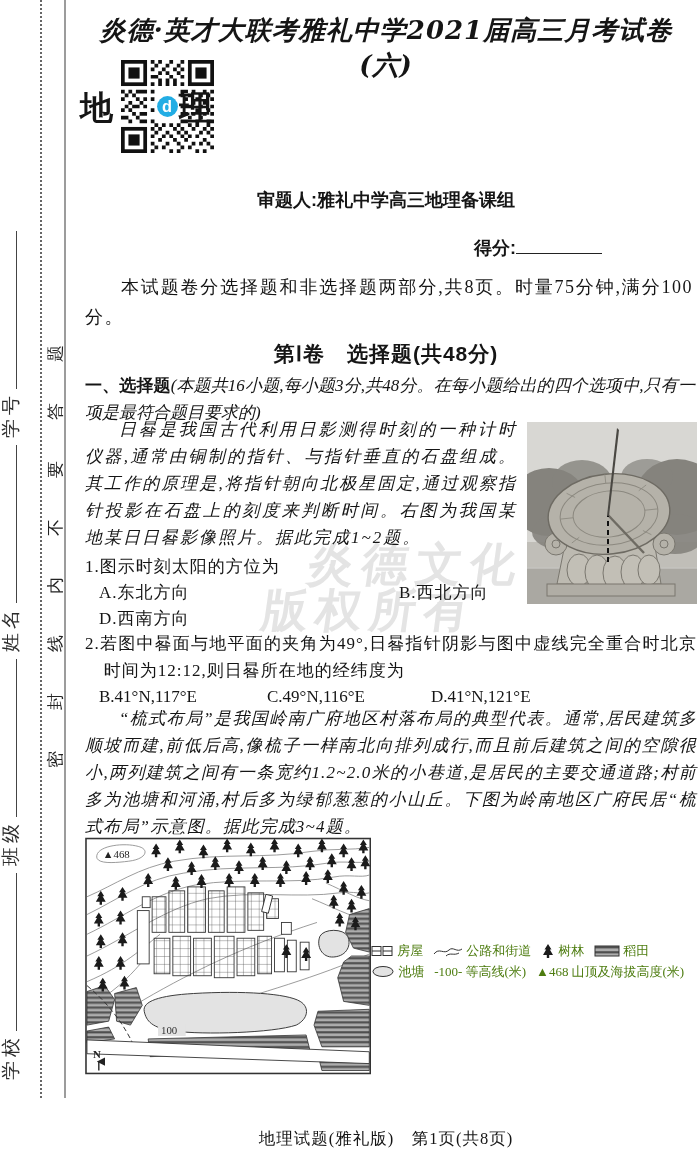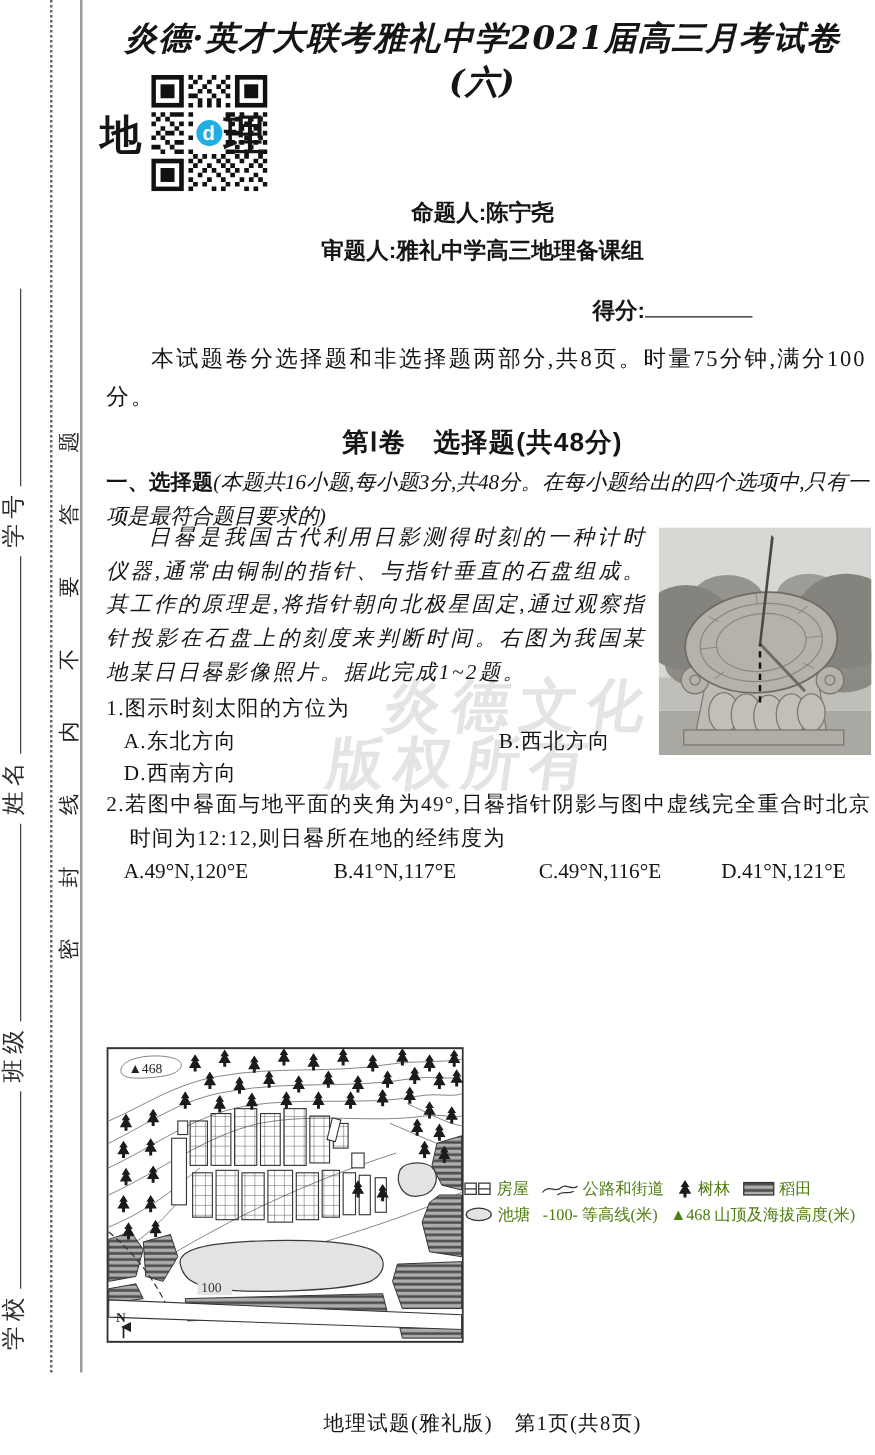--- a/index.html
+++ b/index.html
@@ -89,21 +89,20 @@
         <rect x="20" y="2" width="3" height="3"></rect>
         <rect x="2" y="20" width="3" height="3"></rect>
       <path d="M8 0h1v1h-1zM10 0h1v1h-1zM13 0h1v1h-1zM16 0h1v1h-1zM9 1h1v1h-1zM12 1h1v1h-1zM15 1h1v1h-1zM8 2h1v1h-1zM11 2h1v1h-1zM14 2h1v1h-1zM16 2h1v1h-1zM10 3h1v1h-1zM12 3h1v1h-1zM15 3h1v1h-1zM8 4h2v1h-2zM13 4h1v1h-1zM16 4h1v1h-1zM10 5h1v1h-1zM12 5h1v1h-1zM14 5h1v1h-1zM8 6h1v1h-1zM10 6h1v1h-1zM12 6h1v1h-1zM14 6h1v1h-1zM16 6h1v1h-1zM6 8h1v1h-1zM6 10h1v1h-1zM6 12h1v1h-1zM6 14h1v1h-1zM6 16h1v1h-1zM0 8h1v1h-1zM2 8h1v1h-1zM4 8h2v1h-2zM1 9h1v1h-1zM3 9h1v1h-1zM0 10h1v1h-1zM4 10h1v1h-1zM2 11h1v1h-1zM5 11h1v1h-1zM1 12h1v1h-1zM3 12h2v1h-2zM0 13h1v1h-1zM2 13h1v1h-1zM3 14h1v1h-1zM5 14h1v1h-1zM0 15h2v1h-2zM4 15h1v1h-1zM2 16h1v1h-1zM5 16h1v1h-1zM17 8h1v1h-1zM19 8h1v1h-1zM22 8h1v1h-1zM24 8h1v1h-1zM18 9h1v1h-1zM21 9h1v1h-1zM23 9h1v1h-1zM17 10h1v1h-1zM20 10h1v1h-1zM24 10h1v1h-1zM19 11h1v1h-1zM22 11h1v1h-1zM17 12h2v1h-2zM21 12h1v1h-1zM24 12h1v1h-1zM20 13h1v1h-1zM23 13h1v1h-1zM17 14h1v1h-1zM19 14h1v1h-1zM22 14h1v1h-1zM24 14h1v1h-1zM18 15h1v1h-1zM21 15h1v1h-1zM17 16h1v1h-1zM20 16h1v1h-1zM23 16h2v1h-2zM8 8h1v1h-1zM16 8h1v1h-1zM8 10h1v1h-1zM16 9h1v1h-1zM8 13h1v1h-1zM16 12h1v1h-1zM8 16h1v1h-1zM16 14h1v1h-1zM16 16h1v1h-1zM9 17h1v1h-1zM11 17h1v1h-1zM13 17h1v1h-1zM15 17h1v1h-1zM18 17h1v1h-1zM20 17h1v1h-1zM23 17h1v1h-1zM8 18h1v1h-1zM10 18h1v1h-1zM14 18h1v1h-1zM16 18h1v1h-1zM19 18h1v1h-1zM22 18h1v1h-1zM24 18h1v1h-1zM9 19h1v1h-1zM12 19h1v1h-1zM15 19h1v1h-1zM17 19h1v1h-1zM21 19h1v1h-1zM23 19h1v1h-1zM8 20h1v1h-1zM11 20h1v1h-1zM13 20h1v1h-1zM16 20h1v1h-1zM18 20h1v1h-1zM20 20h1v1h-1zM24 20h1v1h-1zM10 21h1v1h-1zM14 21h1v1h-1zM17 21h1v1h-1zM22 21h1v1h-1zM8 22h1v1h-1zM12 22h1v1h-1zM15 22h1v1h-1zM19 22h1v1h-1zM21 22h1v1h-1zM23 22h1v1h-1zM9 23h1v1h-1zM11 23h1v1h-1zM16 23h1v1h-1zM18 23h1v1h-1zM24 23h1v1h-1zM8 24h1v1h-1zM13 24h1v1h-1zM15 24h1v1h-1zM20 24h1v1h-1zM22 24h1v1h-1z"></path>
     </g>
     <rect x="9.1" y="9.1" width="6.8" height="6.8" rx="1.4" fill="#fff"></rect>
     <circle cx="12.5" cy="12.5" r="2.8" fill="#22ade4"></circle>
     <text x="12.35" y="13.95" font-size="4.4" font-weight="bold" fill="#ffffff" text-anchor="middle" font-family="Liberation Sans, sans-serif">d</text>
   </svg>
 
   <div class="abs subject z">地　　理</div>
-  <div class="abs person setter z">命题人:陈宁尧</div>
   <div class="abs person reviewer z">审题人:雅礼中学高三地理备课组</div>
 
   <div class="abs score z">
     <span>得分:</span><span class="score-line"></span>
   </div>
 
   <div class="abs intro z">本试题卷分选择题和非选择题两部分,共8页。时量75分钟,满分100分。</div>
 
   <div class="abs sec-title z">第Ⅰ卷　选择题(共48分)</div>
 
@@ -163,27 +162,27 @@
     <div class="opts2">
       <span>A.东北方向</span>
       <span>B.西北方向</span>
       <span>D.西南方向</span>
     </div>
   </div>
 
   <div class="abs block2 z">
     <div class="q2stem">2.若图中晷面与地平面的夹角为49°,日晷指针阴影与图中虚线完全重合时北京时间为12:12,则日晷所在地的经纬度为</div>
     <div class="opts4">
-      <span>A.49°N,120°E</span>
       <span>B.41°N,117°E</span>
       <span>C.49°N,116°E</span>
       <span>D.41°N,121°E</span>
     </div>
   </div>
 
+  <div class="abs block3 kaiti z">“梳式布局”是我国岭南广府地区村落布局的典型代表。通常,居民建筑多顺坡而建,前低后高,像梳子一样南北向排列成行,而且前后建筑之间的空隙很小,两列建筑之间有一条宽约1.2~2.0米的小巷道,是居民的主要交通道路;村前多为池塘和河涌,村后多为绿郁葱葱的小山丘。下图为岭南地区广府民居“梳式布局”示意图。据此完成3~4题。</div>
 
   <div class="abs figure z">
     <svg width="290" height="240" viewBox="0 0 290 240">
       <defs>
         <pattern id="paddy" width="6" height="5" patternUnits="userSpaceOnUse">
           <rect width="6" height="5" fill="#adadad"></rect>
           <rect y="1.2" width="6" height="2.2" fill="#4f4f4f"></rect>
         </pattern>
         <pattern id="bgrid" width="8" height="8" patternUnits="userSpaceOnUse">
           <path d="M8 0H0V8" fill="none" stroke="#444" stroke-width="0.7"></path>

